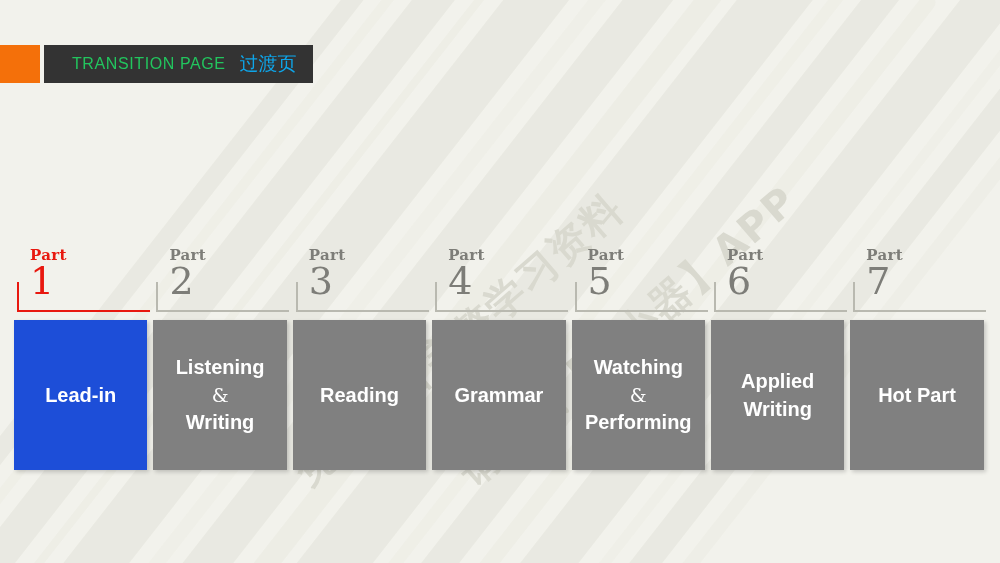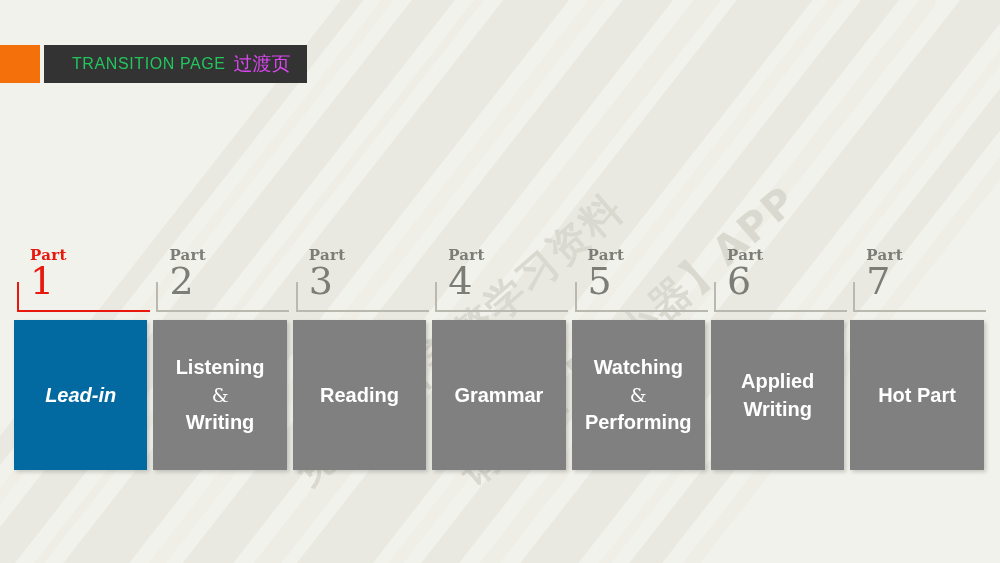--- a/index.html
+++ b/index.html
@@ -105,23 +105,23 @@
     box-sizing: border-box;
     height: 38px;
   }
   #header-title-en {
     color: #22c55e;
     font-size: 16px;
     letter-spacing: 0.6px;
     font-family: "Liberation Sans", sans-serif;
   }
   #header-title-zh {
-    color: #d946ef;
+    color: #0ea5e9;
     font-size: 19px;
-    margin-left: 8px;
+    margin-left: 14px;
     font-family: "DejaVu Sans", sans-serif;
   }
 
   
   #parts {
     position: absolute;
     left: 14px;
     top: 240px;
     width: 970px;
     height: 232px;
@@ -188,22 +188,21 @@
     justify-content: center;
     text-align: center;
     font-size: 20px;
     font-weight: bold;
     line-height: 1.42;
     box-shadow: 2px 2px 4px rgba(0,0,0,0.18);
     box-sizing: border-box;
     padding: 4px;
   }
   .part-col.active .part-tile {
-    background: #0369a1;
-    font-style: italic;
+    background: #1d4ed8;
   }
   .tile-amp {
     font-family: "DejaVu Serif", serif;
     font-weight: normal;
     font-size: 19px;
     display: block;
   }
   .tile-text { display: block; }
 </style>
 </head>

